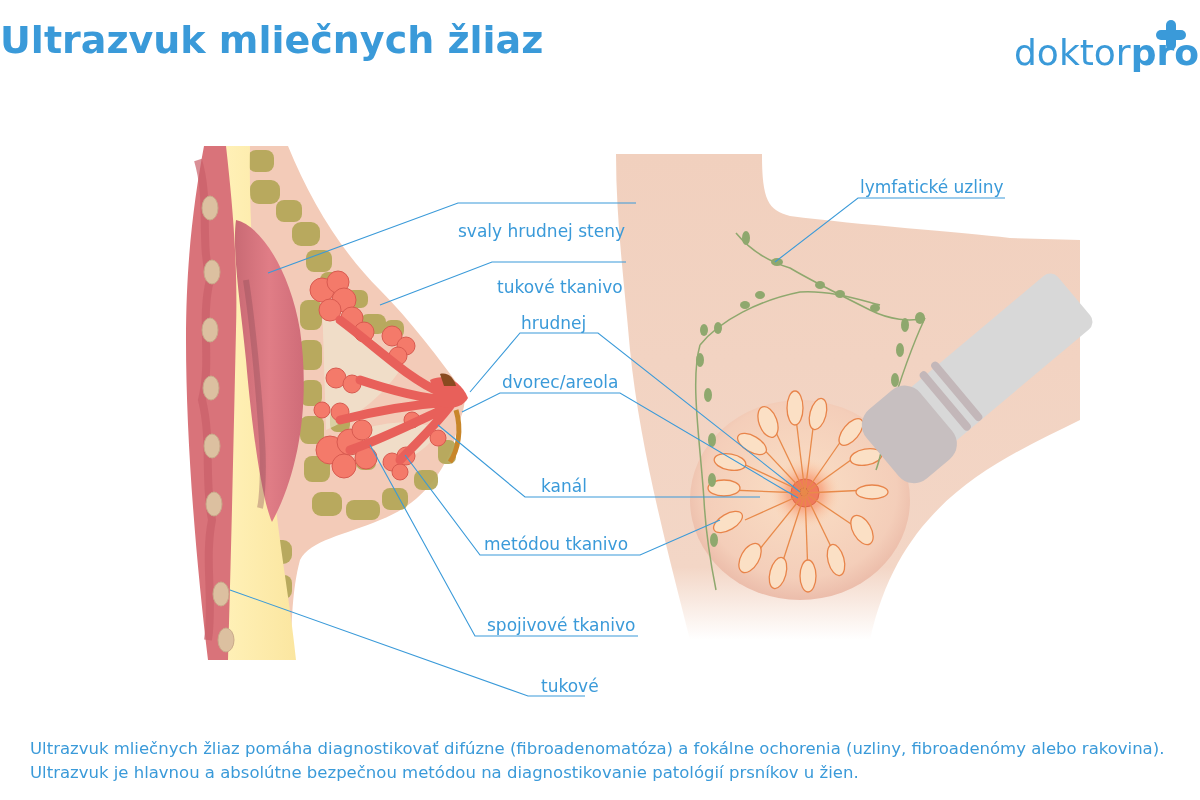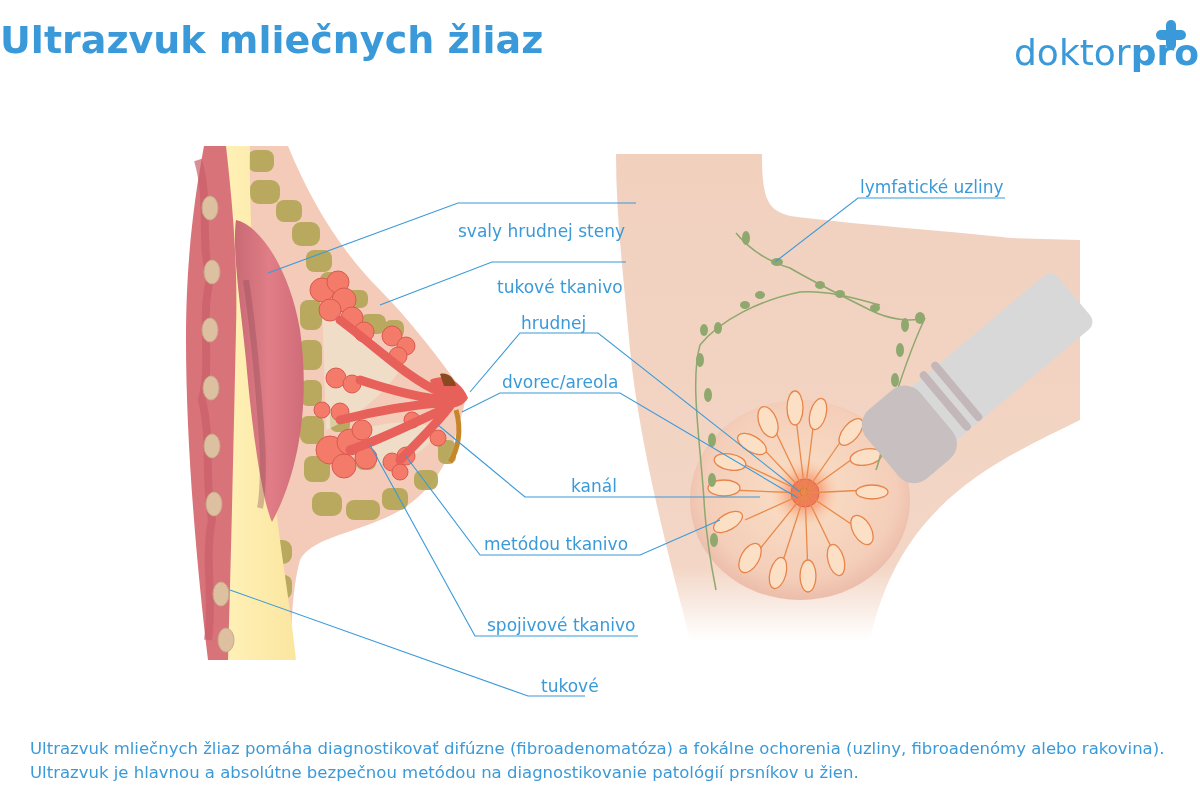--- a/index.html
+++ b/index.html
@@ -236,19 +236,19 @@
     <path d="M370,445 L475,636 L638,636"></path>
     <path d="M230,590 L528,696 L585,696"></path>
     <path d="M775,262 L858,198 L1005,198"></path>
   </g>
 </svg>
 
 <div class="label" style="left:458px; top:182px;margin-top:39px;">svaly hrudnej steny</div>
 <div class="label" style="left:497px; top:241px;margin-top:36px;">tukové tkanivo</div>
 <div class="label" style="left:521px; top:313px;">hrudnej</div>
 <div class="label" style="left:502px; top:372px;">dvorec/areola</div>
-<div class="label" style="left:541px; top:476px;margin-left:30px;">kanál</div>
+<div class="label" style="left:541px; top:476px;">kanál</div>
 <div class="label" style="left:484px; top:534px;">metódou tkanivo</div>
 <div class="label" style="left:487px; top:615px;">spojivové tkanivo</div>
 <div class="label" style="left:541px; top:676px;">tukové</div>
 <div class="label" style="left:860px; top:177px;">lymfatické uzliny</div>
 
 <div class="caption">Ultrazvuk mliečnych žliaz pomáha diagnostikovať difúzne (fibroadenomatóza) a fokálne ochorenia (uzliny, fibroadenómy alebo rakovina). Ultrazvuk je hlavnou a absolútne bezpečnou metódou na diagnostikovanie patológií prsníkov u žien.</div>
 
 </body></html>

